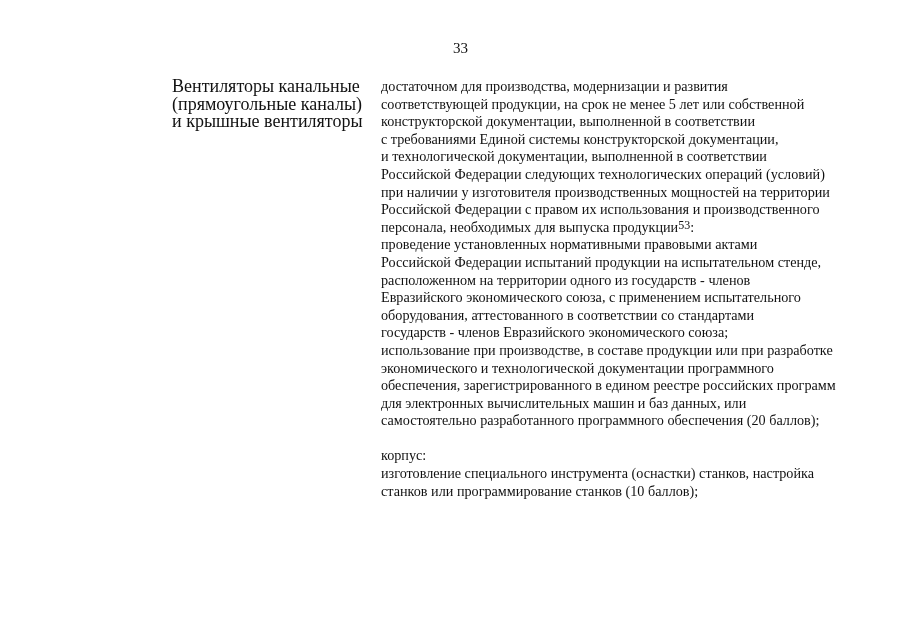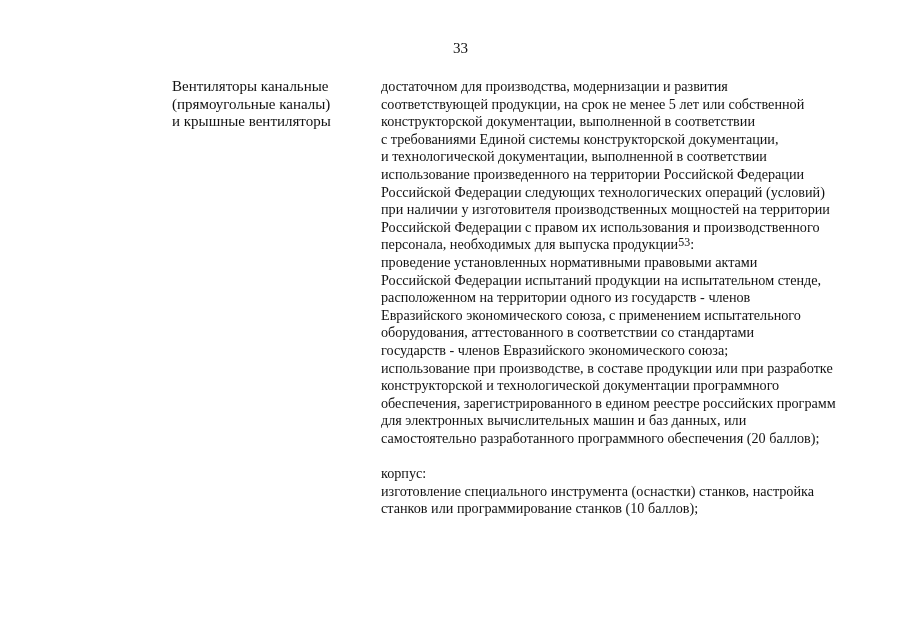--- a/index.html
+++ b/index.html
@@ -2,21 +2,21 @@
 <html><head>
 <meta charset="utf-8">
 <style>
   html, body { margin:0; padding:0; background:#ffffff; }
   body { width:905px; height:640px; position:relative; overflow:hidden;
          font-family:"Liberation Serif", "DejaVu Serif", serif; color:#111; }
   .page-num { position:absolute; top:40px; left:0; width:905px; text-align:center;
               font-size:15px; padding-left:8px; }
   .page-num span { position:relative; left:0; }
   .left-col { position:absolute; left:172px; top:78px; width:200px;
-              font-size:15px; line-height:17.6px; }
+              font-size:18px; line-height:17.6px; }
   .right-col { position:absolute; left:381px; top:78px; width:500px;
                font-size:14.2px; line-height:17.6px; }
   .line { white-space:nowrap; }
   .blank { height:17.6px; }
   sup { font-size:12px; vertical-align:top; position:relative; top:-2px; }
 </style>
 </head>
 <body>
 
 <div class="page-num"><span>33</span></div>
@@ -26,33 +26,32 @@
   <div class="line">(прямоугольные каналы)</div>
   <div class="line">и крышные вентиляторы</div>
 </div>
 
 <div class="right-col">
   <div class="line">достаточном для производства, модернизации и развития</div>
   <div class="line">соответствующей продукции, на срок не менее 5 лет или собственной</div>
   <div class="line">конструкторской документации, выполненной в соответствии</div>
   <div class="line">с требованиями Единой системы конструкторской документации,</div>
   <div class="line">и технологической документации, выполненной в соответствии</div>
-  <div class="line">использование произведенного на территории Российской Федерации</div>
   <div class="line">Российской Федерации следующих технологических операций (условий)</div>
   <div class="line">при наличии у изготовителя производственных мощностей на территории</div>
   <div class="line">Российской Федерации с правом их использования и производственного</div>
   <div class="line"><span>персонала, необходимых для выпуска продукции</span><sup>53</sup><span>:</span></div>
   <div class="line">проведение установленных нормативными правовыми актами</div>
   <div class="line">Российской Федерации испытаний продукции на испытательном стенде,</div>
   <div class="line">расположенном на территории одного из государств - членов</div>
   <div class="line">Евразийского экономического союза, с применением испытательного</div>
   <div class="line">оборудования, аттестованного в соответствии со стандартами</div>
   <div class="line">государств - членов Евразийского экономического союза;</div>
   <div class="line">использование при производстве, в составе продукции или при разработке</div>
-  <div class="line">конструкторской и технологической документации программного</div>
+  <div class="line">экономического и технологической документации программного</div>
   <div class="line">обеспечения, зарегистрированного в едином реестре российских программ</div>
   <div class="line">для электронных вычислительных машин и баз данных, или</div>
   <div class="line">самостоятельно разработанного программного обеспечения (20 баллов);</div>
   <div class="blank"></div>
   <div class="line">корпус:</div>
   <div class="line">изготовление специального инструмента (оснастки) станков, настройка</div>
   <div class="line">станков или программирование станков (10 баллов);</div>
 </div>
 
 </body></html>

